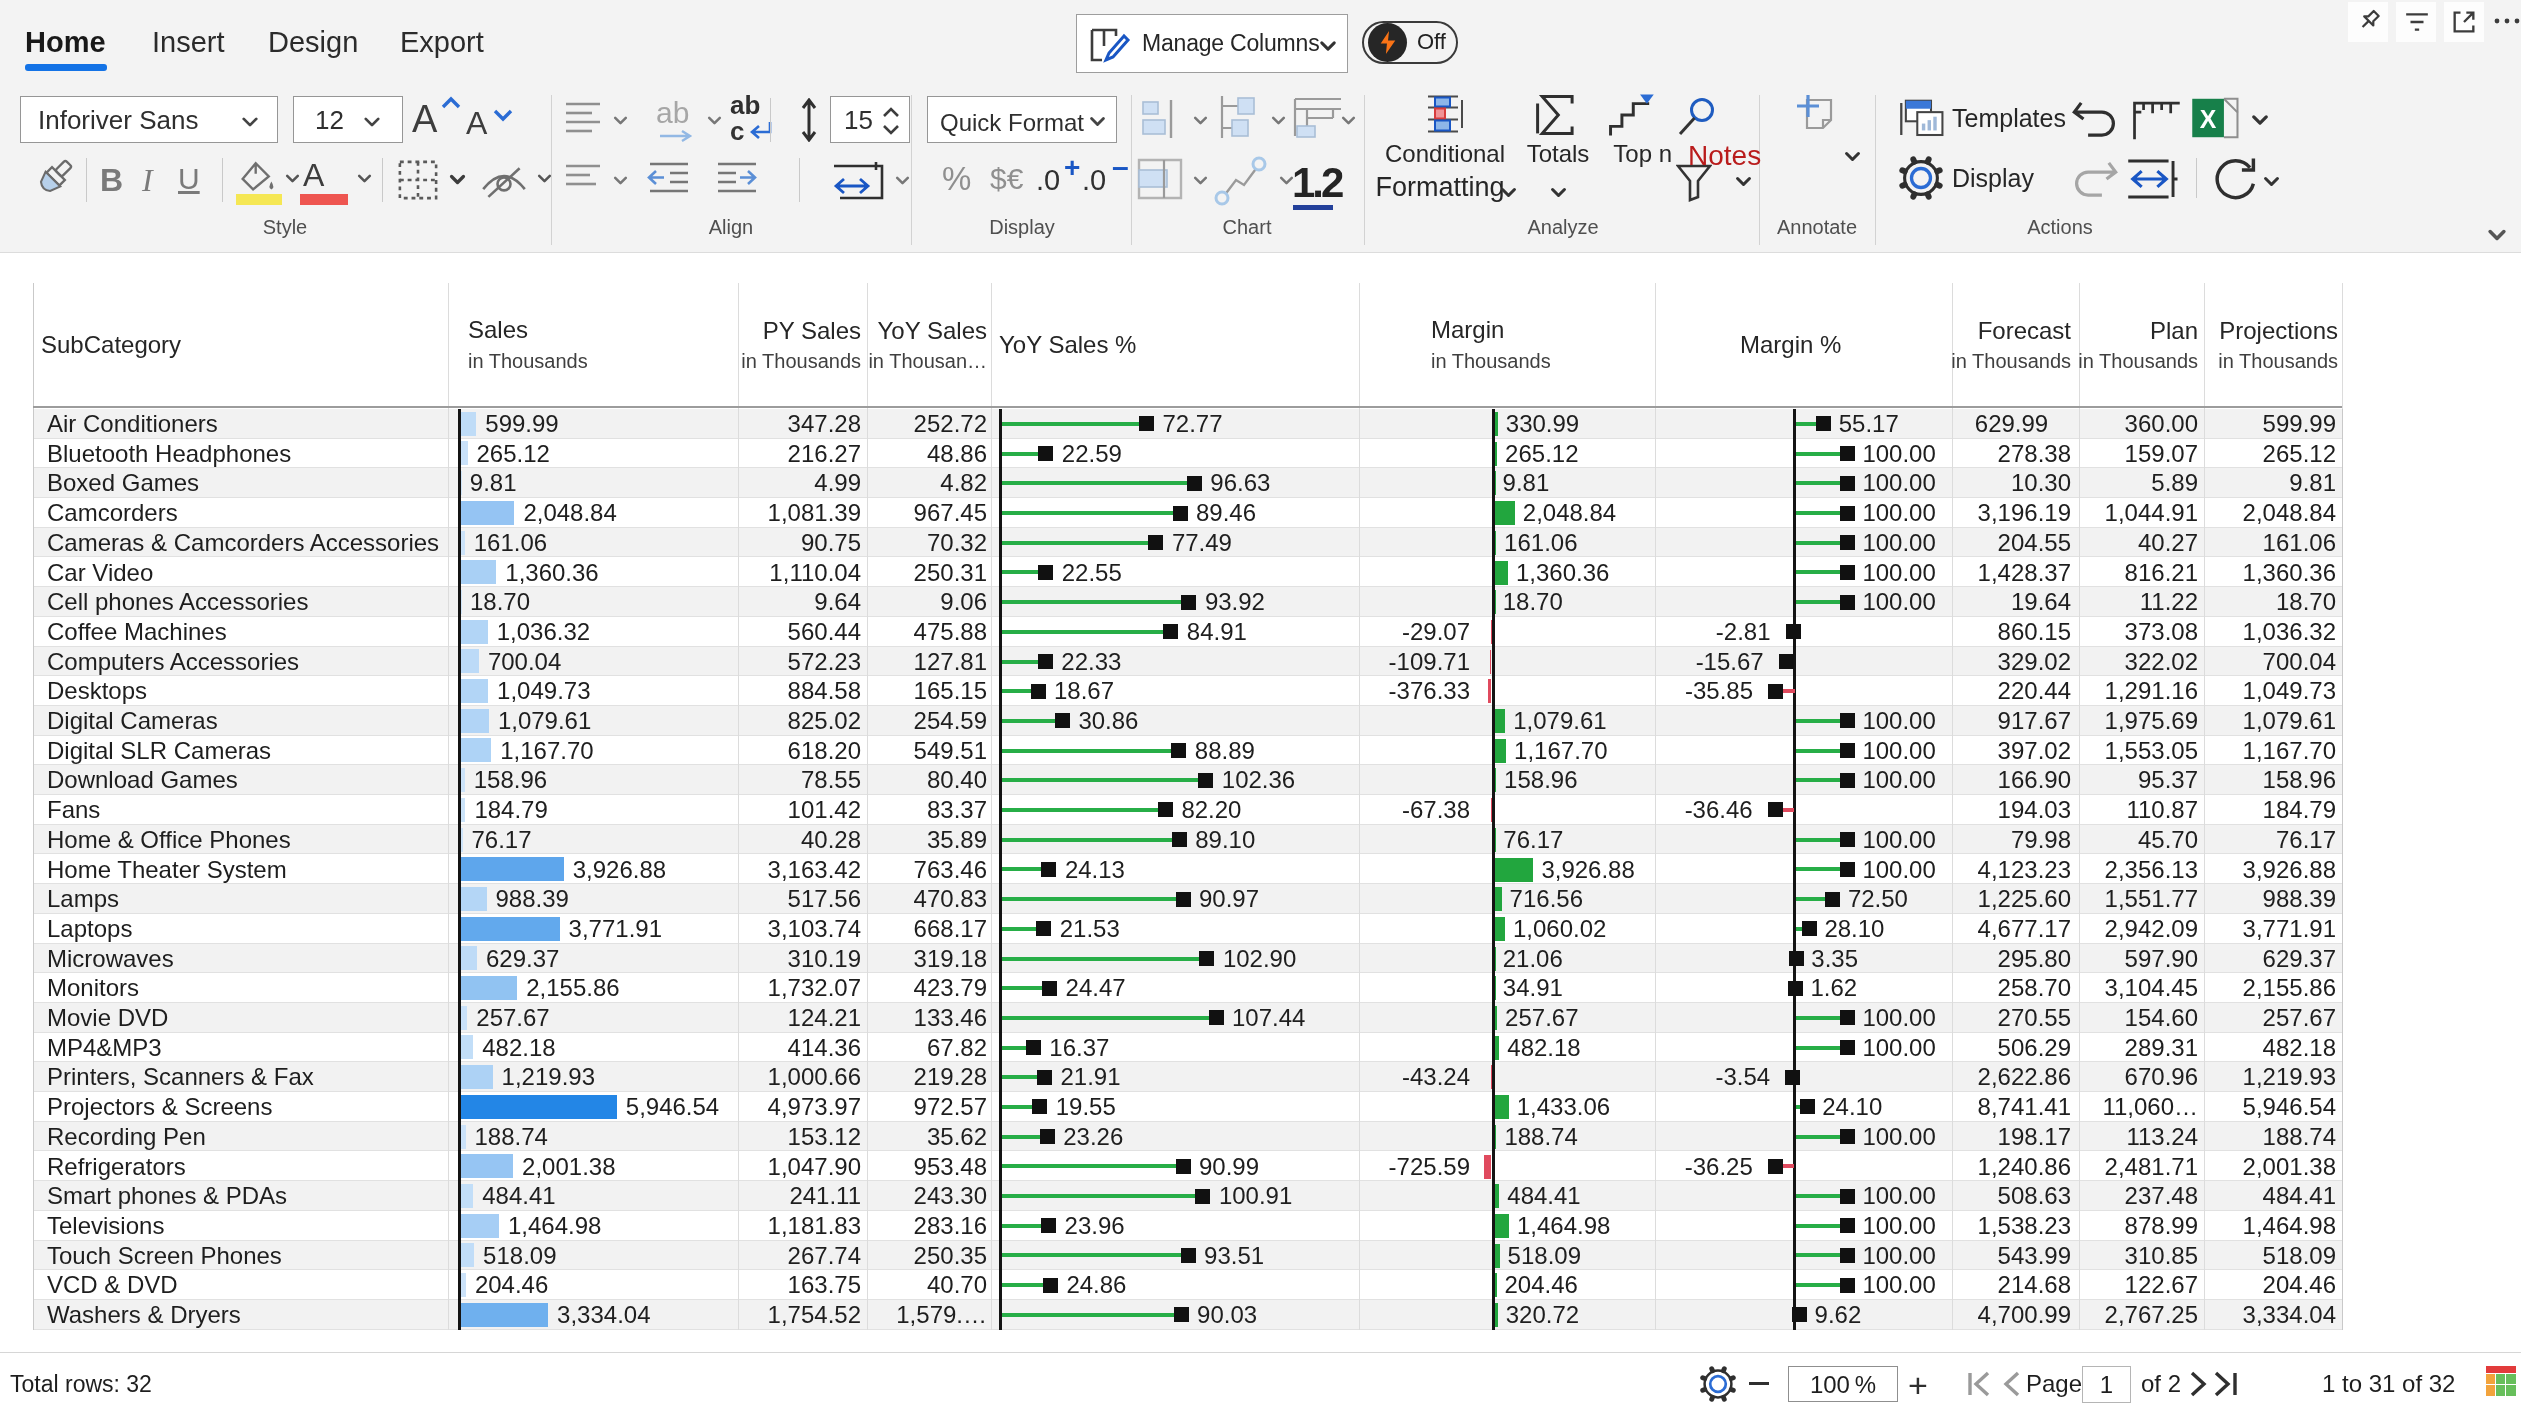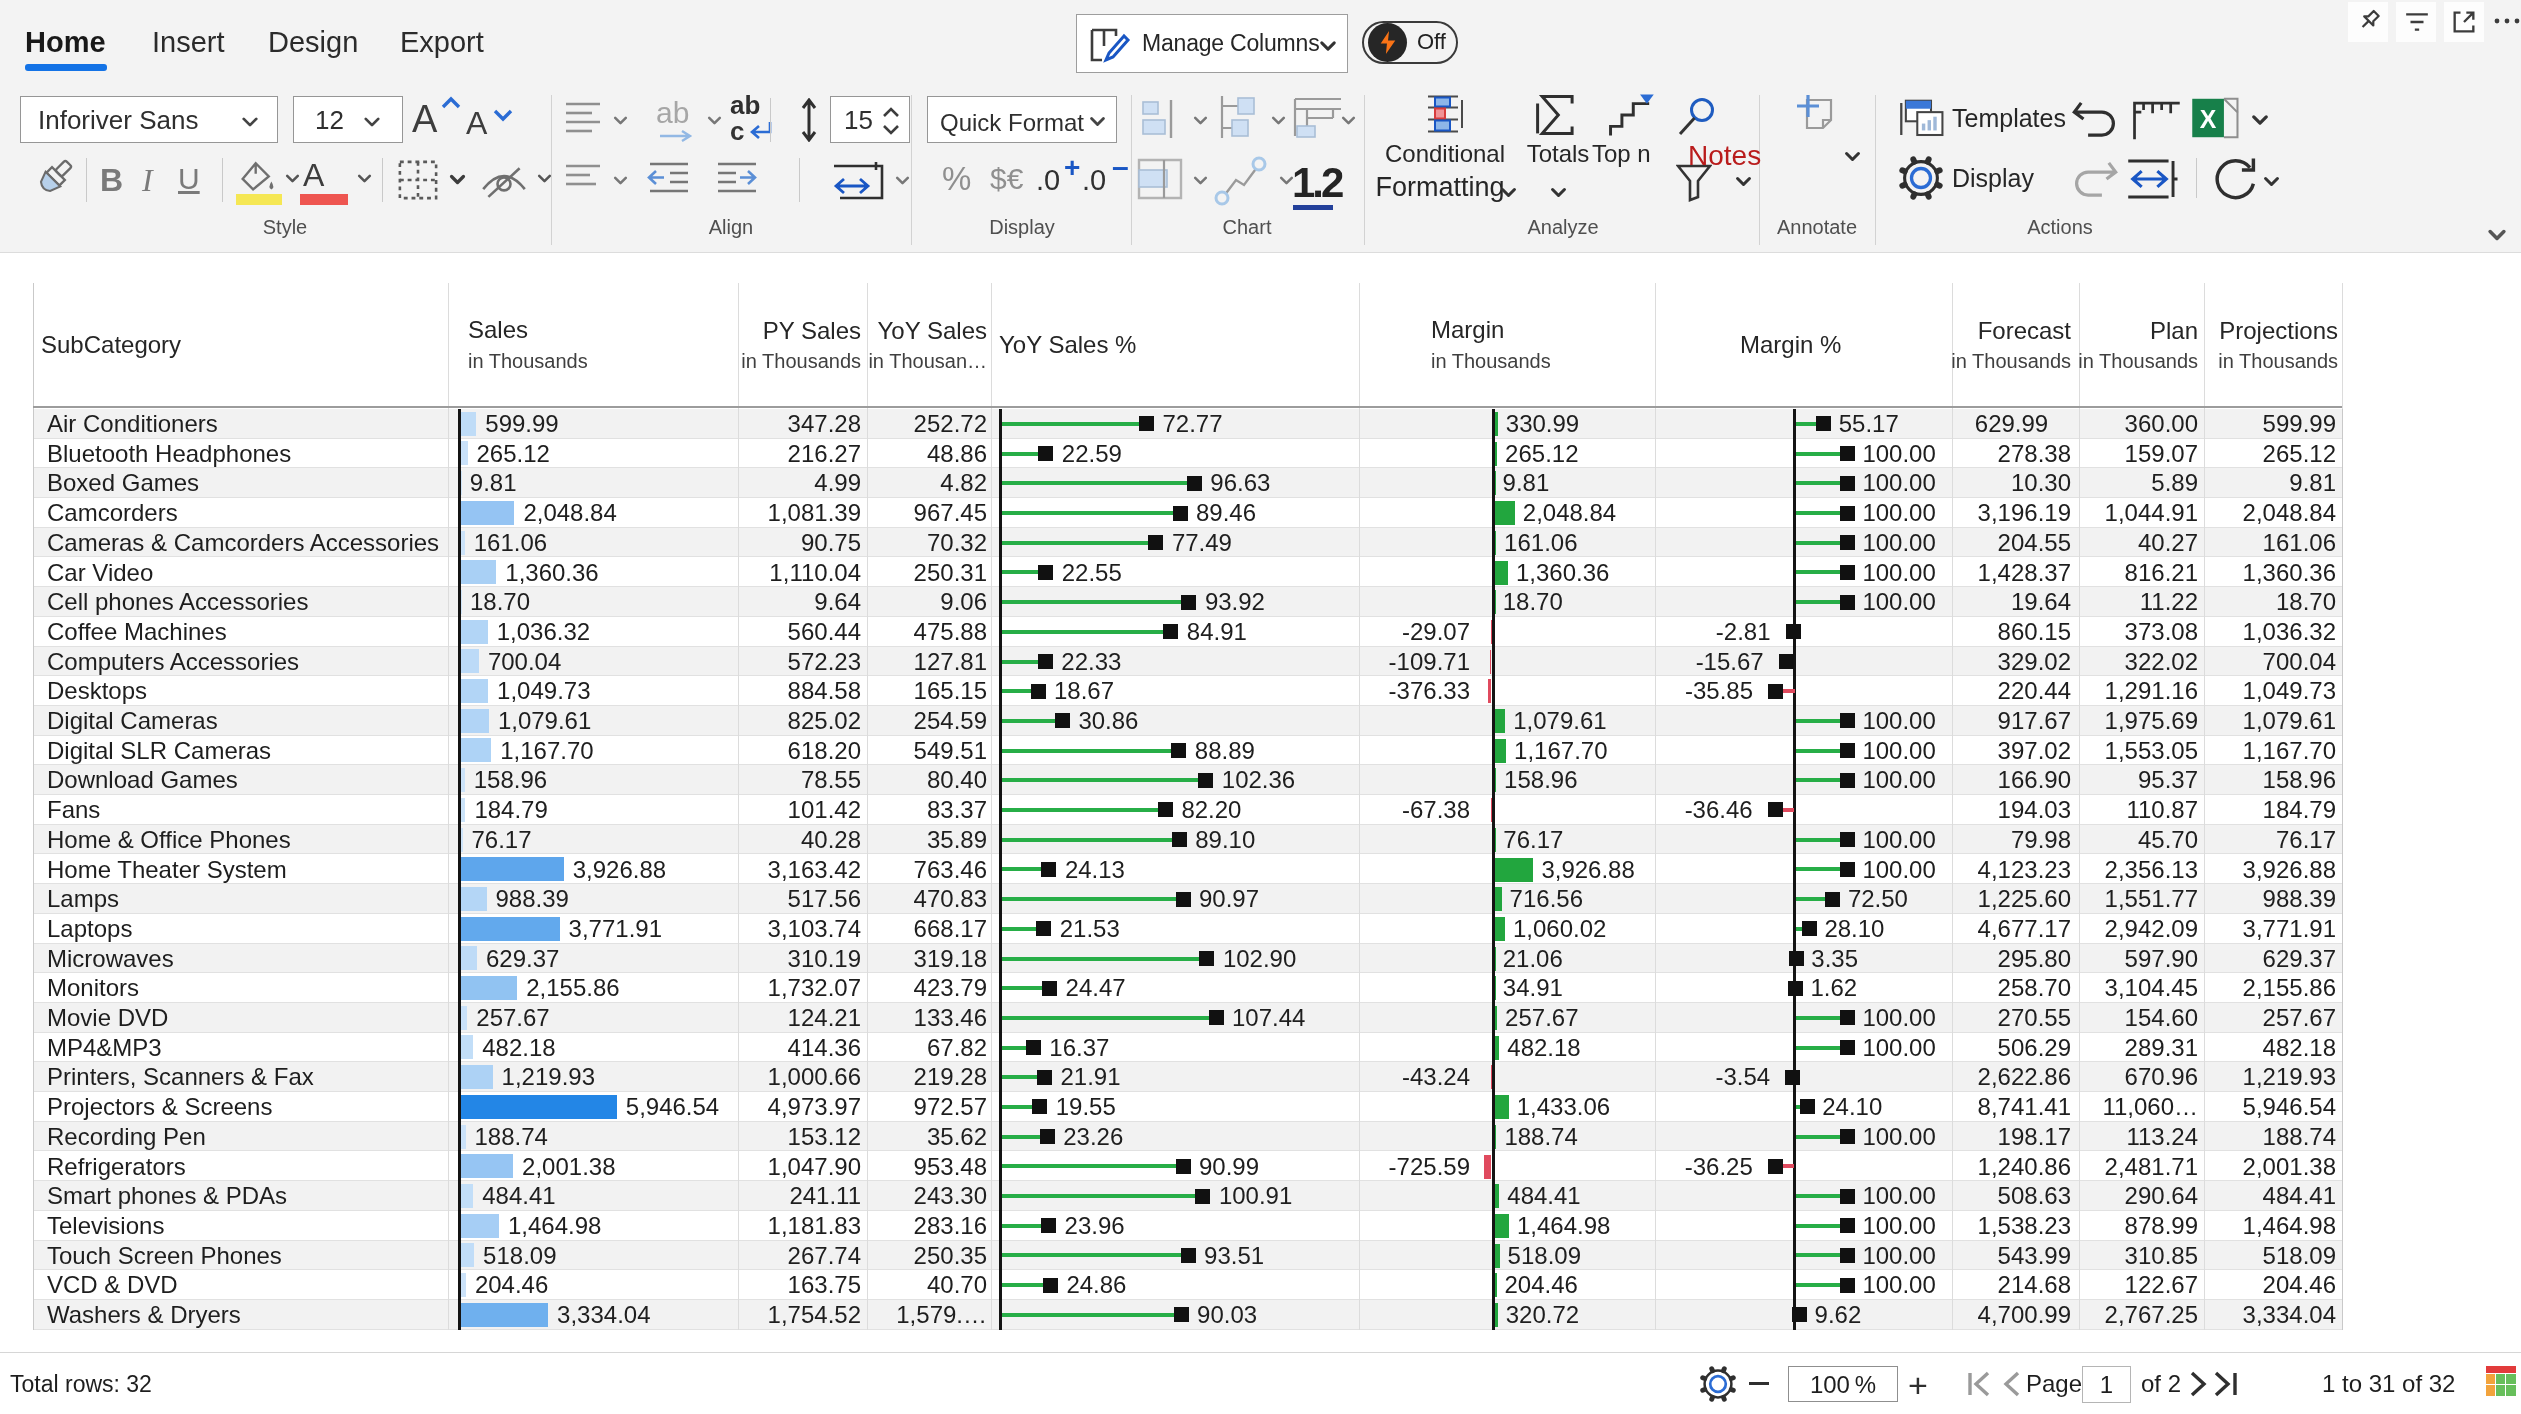--- a/index.html
+++ b/index.html
@@ -244,21 +244,21 @@
 <path d="M4 36 V10" stroke="#2f2f2f" stroke-width="2.6"></path>
   </svg>
 <div class="a" style="left:1516px;top:140px;width:84px;text-align:center;font-size:24px;color:#262626">Totals</div>
 <svg class="a" style="left:1549px;top:183px" width="19" height="19" viewBox="0 0 16 16">
     <path d="M3 5.5 L8 10.5 L13 5.5" fill="none" stroke="#333" stroke-width="2.6" stroke-linecap="round" stroke-linejoin="round"></path>
   </svg>
 <svg class="a" style="left:1606px;top:92px" width="50" height="46" viewBox="0 0 44 40">
 <path d="M4 38 V30 H14 V20 H24 V10 H38" fill="none" stroke="#2f2f2f" stroke-width="2.6"></path>
 <path d="M30 2 L42 2 L36 10 Z" fill="#2b6cd4"></path>
   </svg>
-<div class="a" style="left:1592px;top:140px;width:80px;text-align:left;font-size:24px;color:#262626">Top n</div>
+<div class="a" style="left:1592px;top:140px;width:80px;text-align:right;font-size:24px;color:#262626">Top n</div>
 <svg class="a" style="left:1674px;top:92px" width="44" height="46" viewBox="0 0 44 46">
 <circle cx="28" cy="18" r="10.5" fill="none" stroke="#1f5cc0" stroke-width="3"></circle>
 <path d="M20.5 26 L6 42" stroke="#333" stroke-width="3"></path>
   </svg>
 <svg class="a" style="left:1676px;top:164px" width="36" height="38" viewBox="0 0 36 38">
 <path d="M2 2 H34 L22 17 V33 L14 36 V17 Z" fill="none" stroke="#333" stroke-width="2.6"></path>
   </svg>
 <svg class="a" style="left:1734px;top:172px" width="19" height="19" viewBox="0 0 16 16">
     <path d="M3 5.5 L8 10.5 L13 5.5" fill="none" stroke="#333" stroke-width="2.6" stroke-linecap="round" stroke-linejoin="round"></path>
   </svg>
@@ -832,21 +832,21 @@
 <div class="a num" style="left:867px;top:1181.2px;width:120px;height:29.7px;line-height:29.7px;text-align:right">243.30</div>
 <div class="a" style="left:1002.0px;top:1194.0px;width:195.4px;height:4px;background:#27ae47"></div>
 <div class="a" style="left:1195.4px;top:1188.5px;width:15px;height:15px;background:#111"></div>
 <div class="a num" style="left:1218.9px;top:1181.2px;height:29.7px;line-height:29.7px">100.91</div>
 <div class="a" style="left:1494.5px;top:1184.2px;width:4.8px;height:24px;background:#22a63e"></div>
 <div class="a num" style="left:1507.3px;top:1181.2px;height:29.7px;line-height:29.7px">484.41</div>
 <div class="a" style="left:1796.0px;top:1194.0px;width:45.9px;height:4px;background:#27ae47"></div>
 <div class="a" style="left:1839.9px;top:1188.5px;width:15px;height:15px;background:#111"></div>
 <div class="a num" style="left:1862.4px;top:1181.2px;height:29.7px;line-height:29.7px">100.00</div>
 <div class="a num" style="left:1952px;top:1181.2px;width:119px;height:29.7px;line-height:29.7px;text-align:right">508.63</div>
-<div class="a num" style="left:2079px;top:1181.2px;width:119px;height:29.7px;line-height:29.7px;text-align:right">290.64</div>
+<div class="a num" style="left:2079px;top:1181.2px;width:119px;height:29.7px;line-height:29.7px;text-align:right">237.48</div>
 <div class="a num" style="left:2204px;top:1181.2px;width:132px;height:29.7px;line-height:29.7px;text-align:right">484.41</div>
 <div class="a lbl" style="left:47px;top:1210.9px;height:29.7px;line-height:29.7px">Televisions</div>
 <div class="a" style="left:460.5px;top:1213.6px;width:38.5px;height:24px;background:rgb(166,206,245)"></div>
 <div class="a num" style="left:508.0px;top:1210.9px;height:29.7px;line-height:29.7px">1,464.98</div>
 <div class="a num" style="left:738px;top:1210.9px;width:123px;height:29.7px;line-height:29.7px;text-align:right">1,181.83</div>
 <div class="a num" style="left:867px;top:1210.9px;width:120px;height:29.7px;line-height:29.7px;text-align:right">283.16</div>
 <div class="a" style="left:1002.0px;top:1223.8px;width:41.1px;height:4px;background:#27ae47"></div>
 <div class="a" style="left:1041.1px;top:1218.2px;width:15px;height:15px;background:#111"></div>
 <div class="a num" style="left:1064.6px;top:1210.9px;height:29.7px;line-height:29.7px">23.96</div>
 <div class="a" style="left:1494.5px;top:1213.9px;width:14.5px;height:24px;background:#22a63e"></div>

